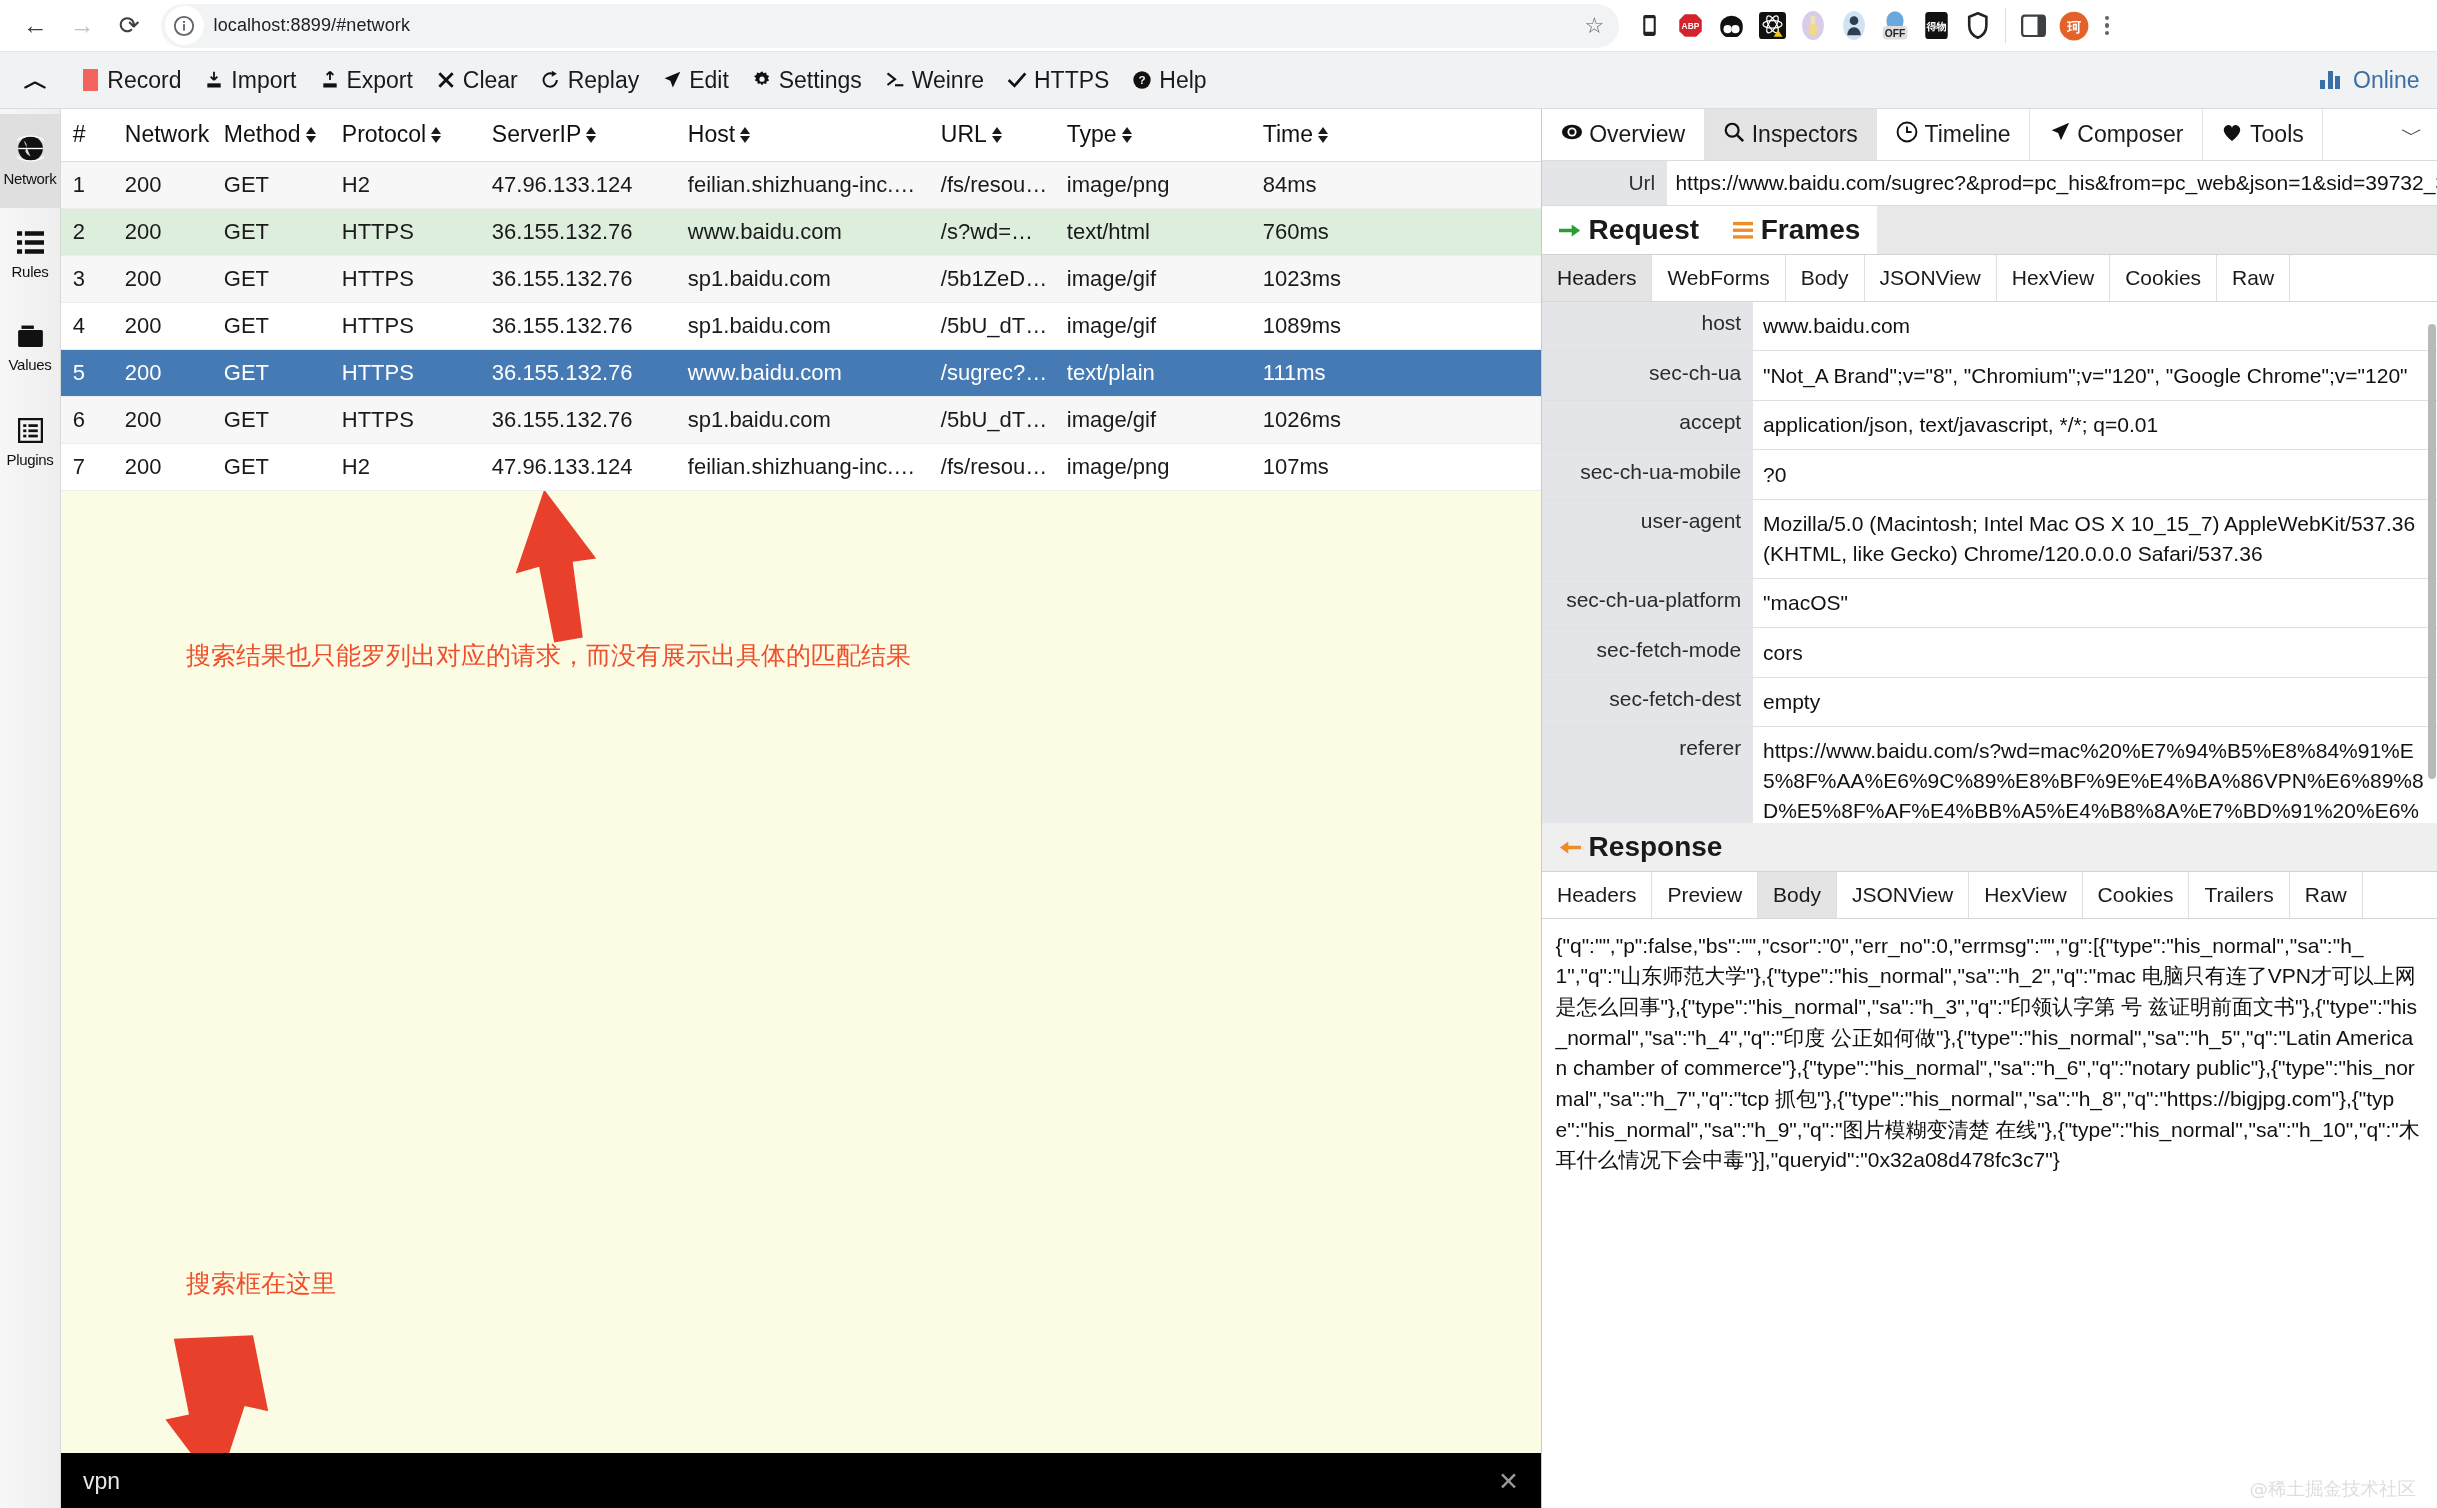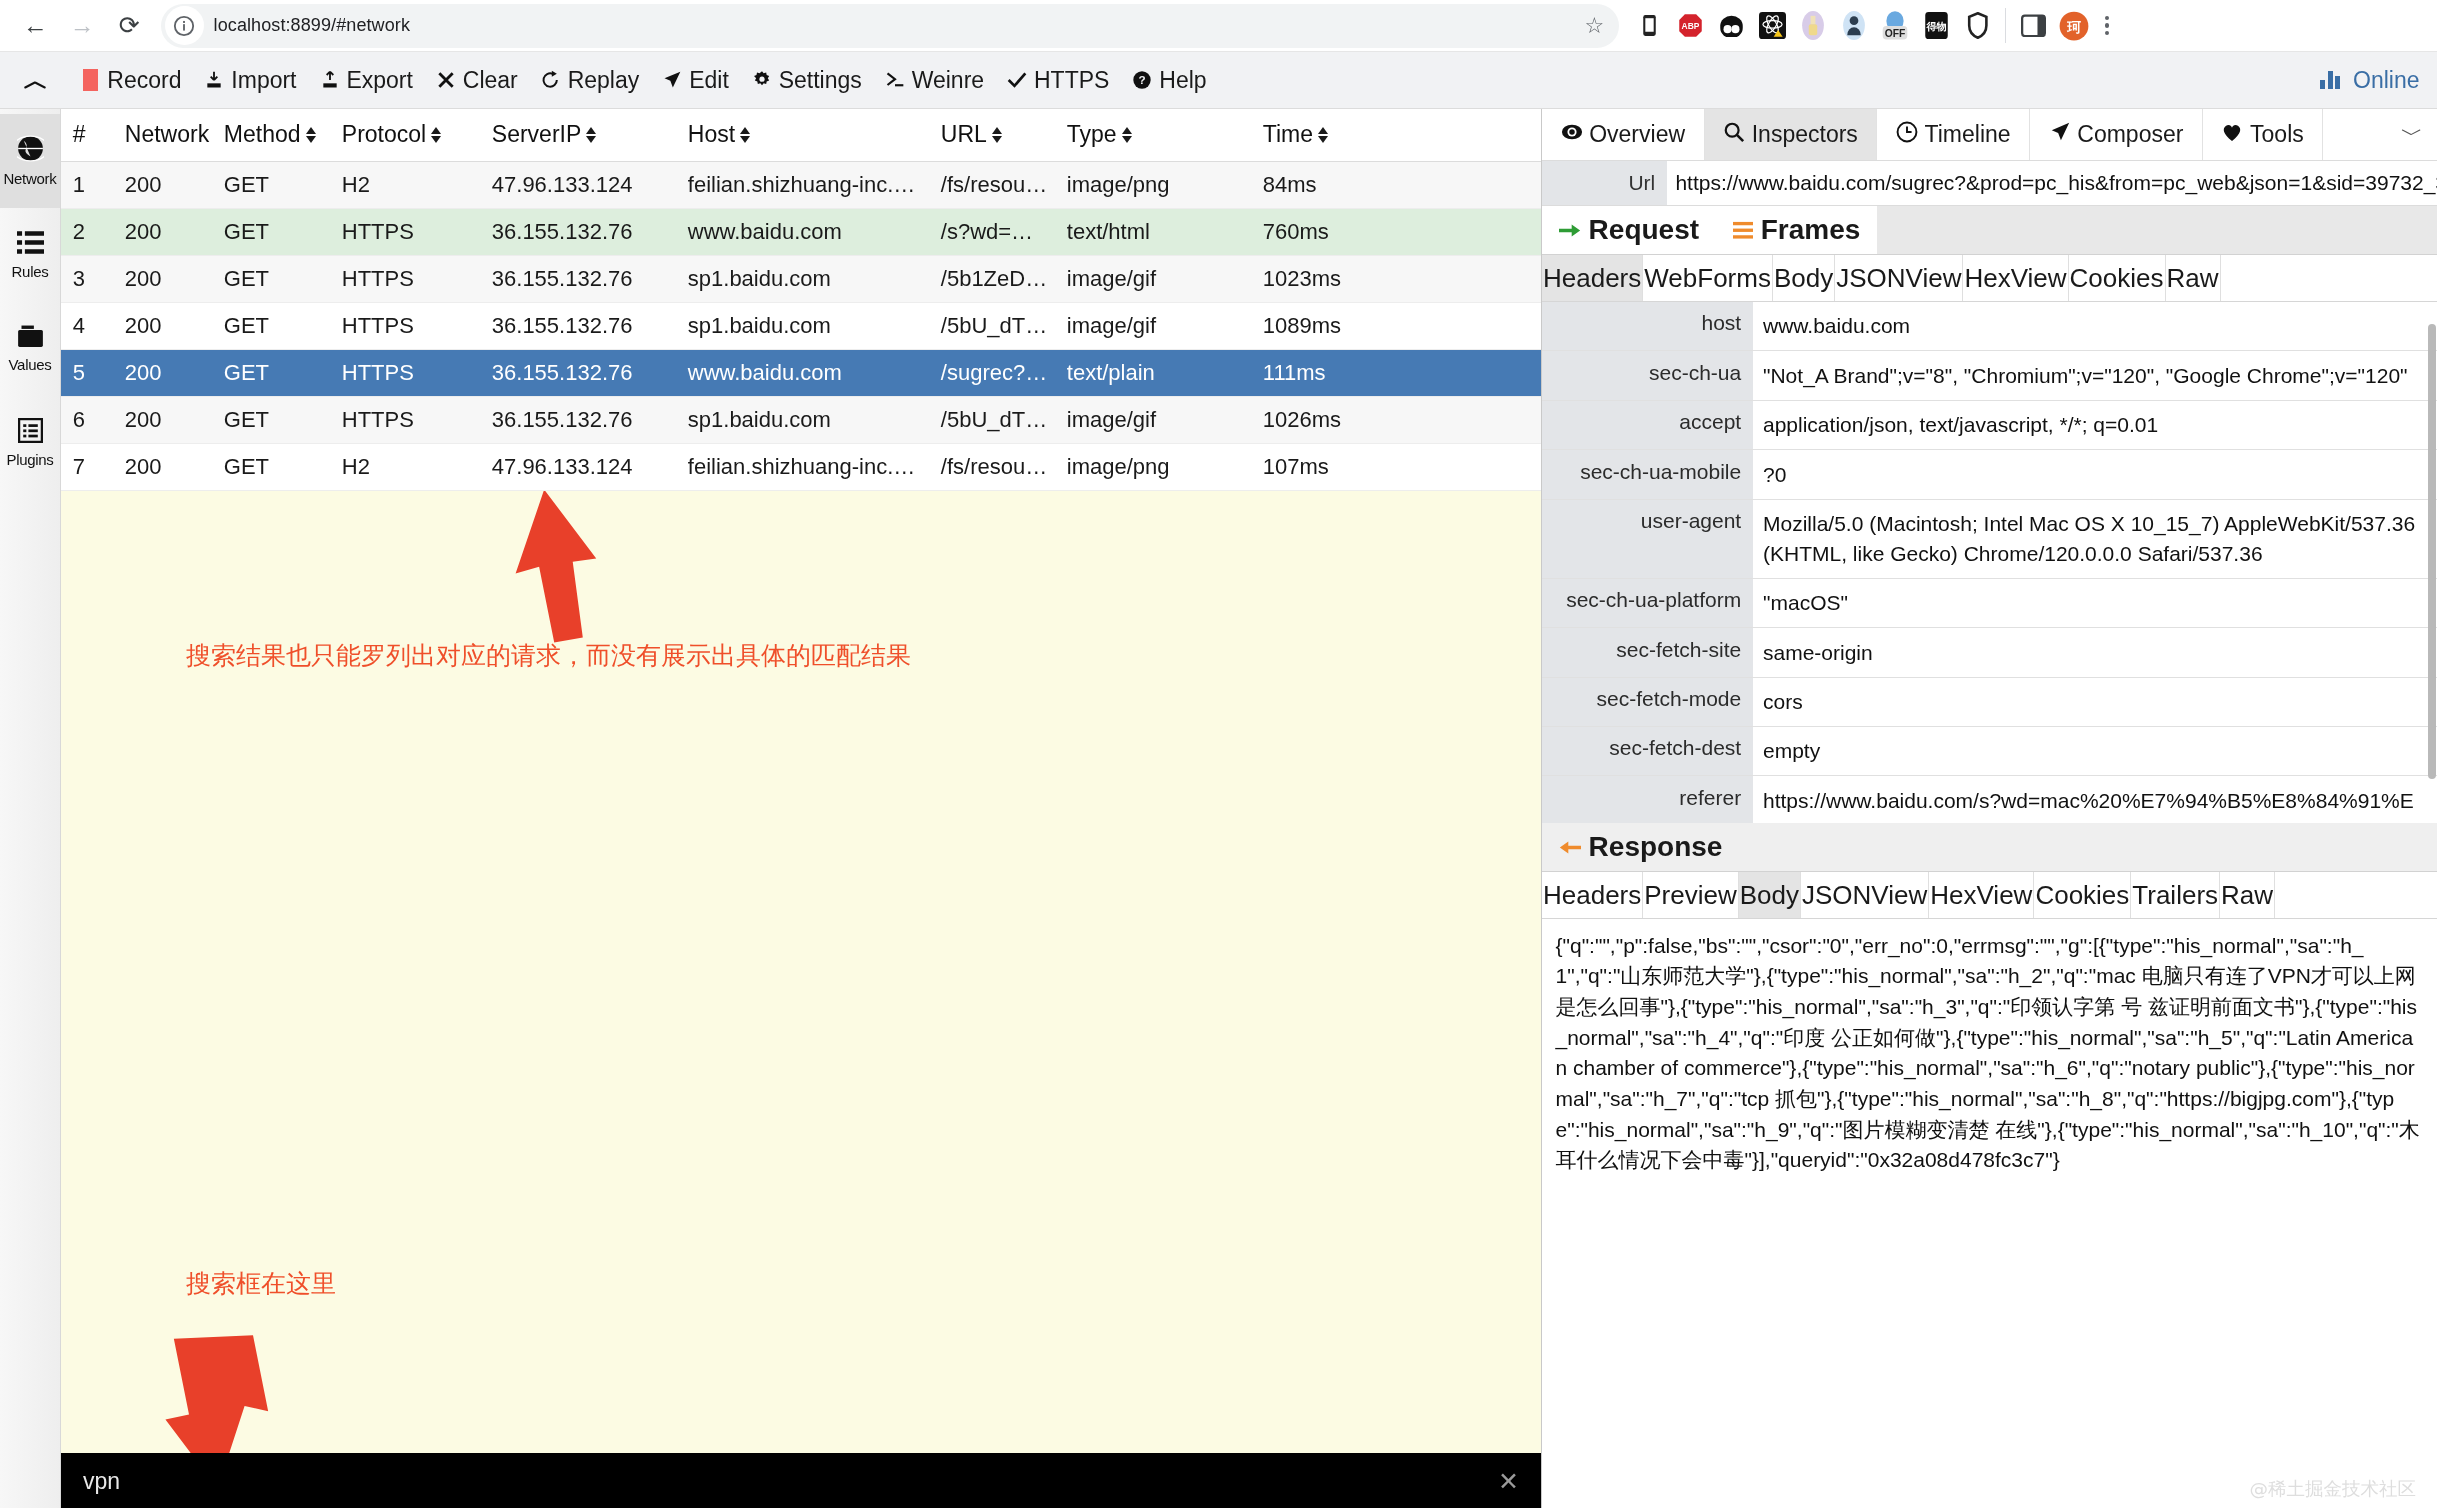--- a/index.html
+++ b/index.html
@@ -148,21 +148,21 @@
   .sec-head {
     height: 49px; background: #e8e8e8; display: flex; align-items: stretch;
     border-bottom: 0.8px solid #d2d2d2;
   }
   .sec-head .lbl { display:flex; align-items:center; gap:7.6px; padding:0 17px; font-size:28px;
                    font-weight:bold; color:#1a1a1a;}
   .sec-head .lbl.sel { background:#fff; }
 
   .subtabs { height: 47px; display: flex; align-items: stretch; background: #efefef;
              border-bottom: 0.8px solid #d6d6d6; }
-  .subtab { display:flex; align-items:center; padding: 0 1px; font-size: 26px; color:#1a1a1a;
+  .subtab { display:flex; align-items:center; padding: 0 15px; font-size: 21px; color:#1a1a1a;
             background:#fff; border-right:0.8px solid #dfdfdf;}
   .subtab.active { background: #e4e4e4; }
   .subtab-filler { flex:1; background:#fff; }
 
   .hdr-list { overflow: hidden; }
   .hdr-row { display: flex; align-items: stretch; border-bottom: 0.8px solid #e0e0e0; }
   .hdr-row .k { width: 211px; flex: none; background: #e3e5e8; color: #2b2b2b;
                 font-size: 21px; text-align: right; padding: 9.3px 11.8px 9.3px 6.7px;
                 display:flex; align-items:flex-start; justify-content:flex-end;}
   .hdr-row .v { flex: 1; min-width: 0; font-size: 21px; color: #111; padding: 9.3px 10px;
@@ -715,24 +715,20 @@
         </div>
       <div class="hdr-row">
           <div class="k">user-agent</div>
           <div class="v">Mozilla/5.0 (Macintosh; Intel Mac OS X 10_15_7) AppleWebKit/537.36 (KHTML, like Gecko) Chrome/120.0.0.0 Safari/537.36</div>
         </div>
       <div class="hdr-row">
           <div class="k">sec-ch-ua-platform</div>
           <div class="v">"macOS"</div>
         </div>
       <div class="hdr-row">
-          <div class="k">sec-fetch-site</div>
-          <div class="v">same-origin</div>
-        </div>
-      <div class="hdr-row">
           <div class="k">sec-fetch-mode</div>
           <div class="v">cors</div>
         </div>
       <div class="hdr-row">
           <div class="k">sec-fetch-dest</div>
           <div class="v">empty</div>
         </div>
       <div class="hdr-row">
           <div class="k">referer</div>
           <div class="v">https://www.baidu.com/s?wd=mac%20%E7%94%B5%E8%84%91%E5%8F%AA%E6%9C%89%E8%BF%9E%E4%BA%86VPN%E6%89%8D%E5%8F%AF%E4%BB%A5%E4%B8%8A%E7%BD%91%20%E6%98%AF%E6%80%8E%E4%B9%88%E5%9B%9E%E4%BA%8B&amp;rsv_spt=1&amp;rsv_iqid=0xc30405d200867195&amp;issp=1&amp;f=8&amp;rsv_bp=1&amp;rsv_idx=2&amp;ie=utf-8&amp;tn=baiduhome_pg&amp;rsv_dl=ib&amp;rsv_enter=1&amp;rsv_sug3=64&amp;rsv_sug1=7&amp;rsv_sug7=101&amp;rsv_sug2=0&amp;rsv_btype=i&amp;inputT=55635&amp;rsv_sug4=55636</div>

